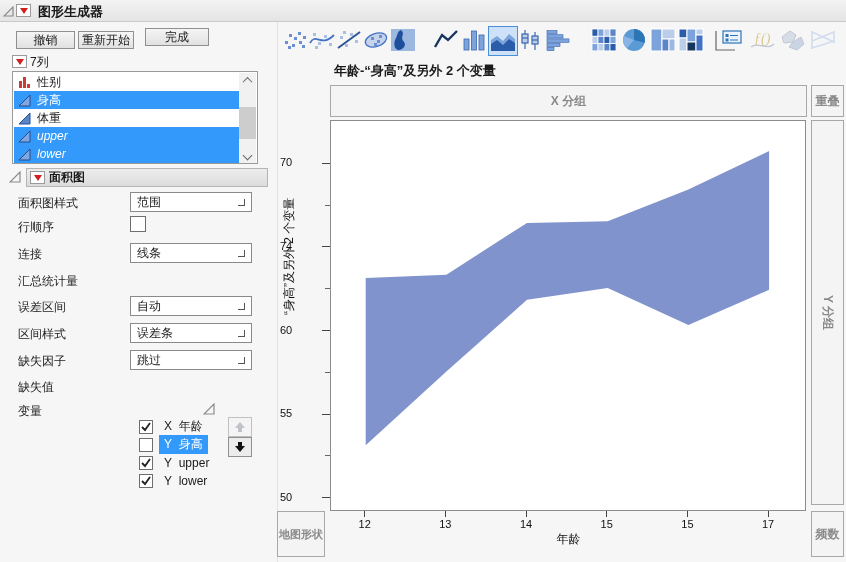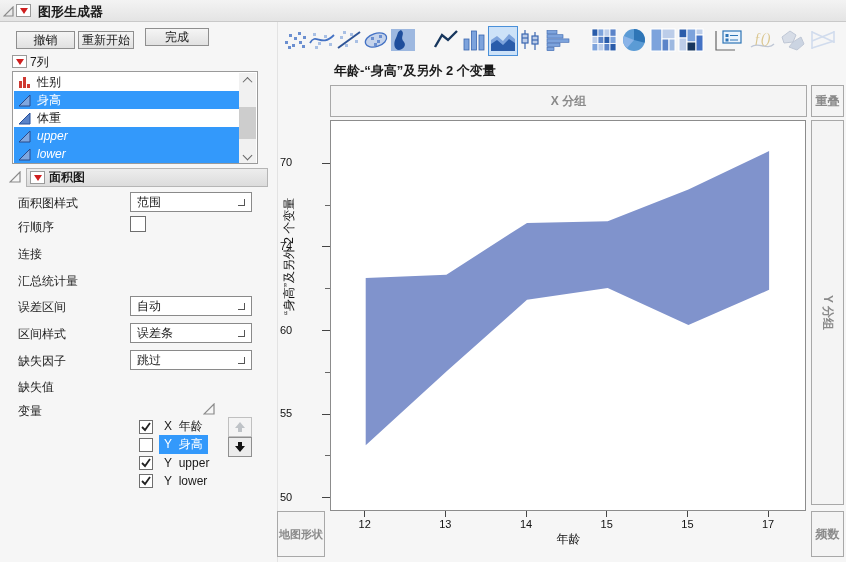--- a/index.html
+++ b/index.html
@@ -144,20 +144,24 @@
   <span class="abs optlabel" style="top:195px">面积图样式</span>
   <div class="abs dd" style="top:192px">
       <span>范围</span>
       <span class="chev"></span>
     </div>
 
   <span class="abs optlabel" style="top:219px">行顺序</span>
   <span class="abs cb" style="left:130px;top:216px;width:16px;height:16px"></span>
 
   <span class="abs optlabel" style="top:246px">连接</span>
+  <div class="abs dd" style="top:243px">
+      <span>线条</span>
+      <span class="chev"></span>
+    </div>
 
   <span class="abs optlabel" style="top:273px">汇总统计量</span>
 
   <span class="abs optlabel" style="top:299px">误差区间</span>
   <div class="abs dd" style="top:296px">
       <span>自动</span>
       <span class="chev"></span>
     </div>
 
   <span class="abs optlabel" style="top:326px">区间样式</span>

